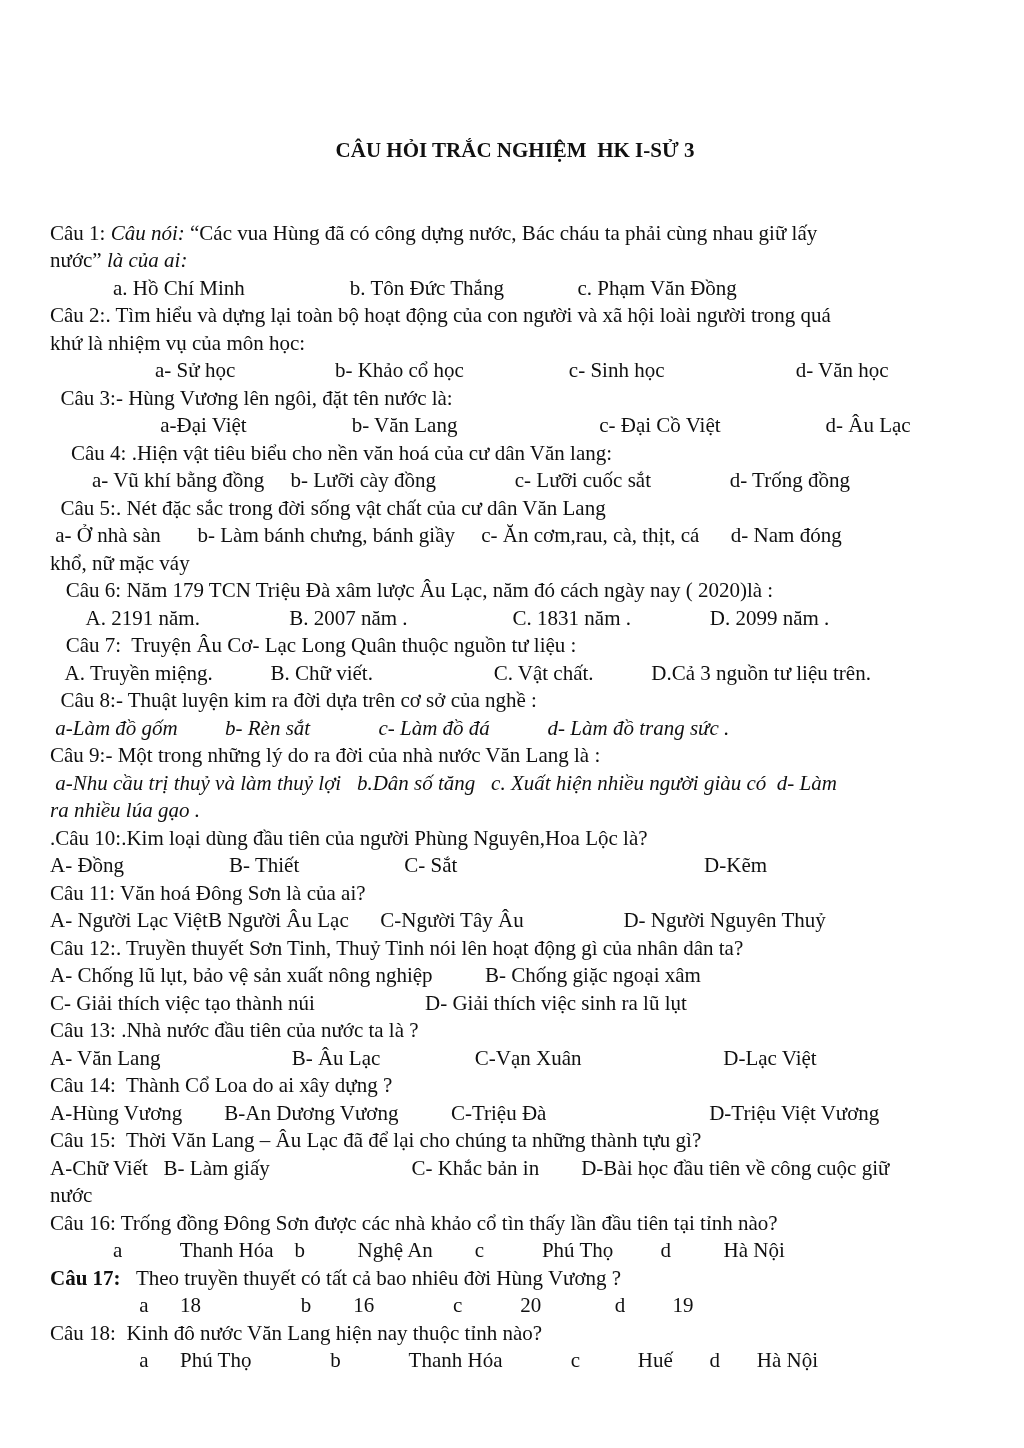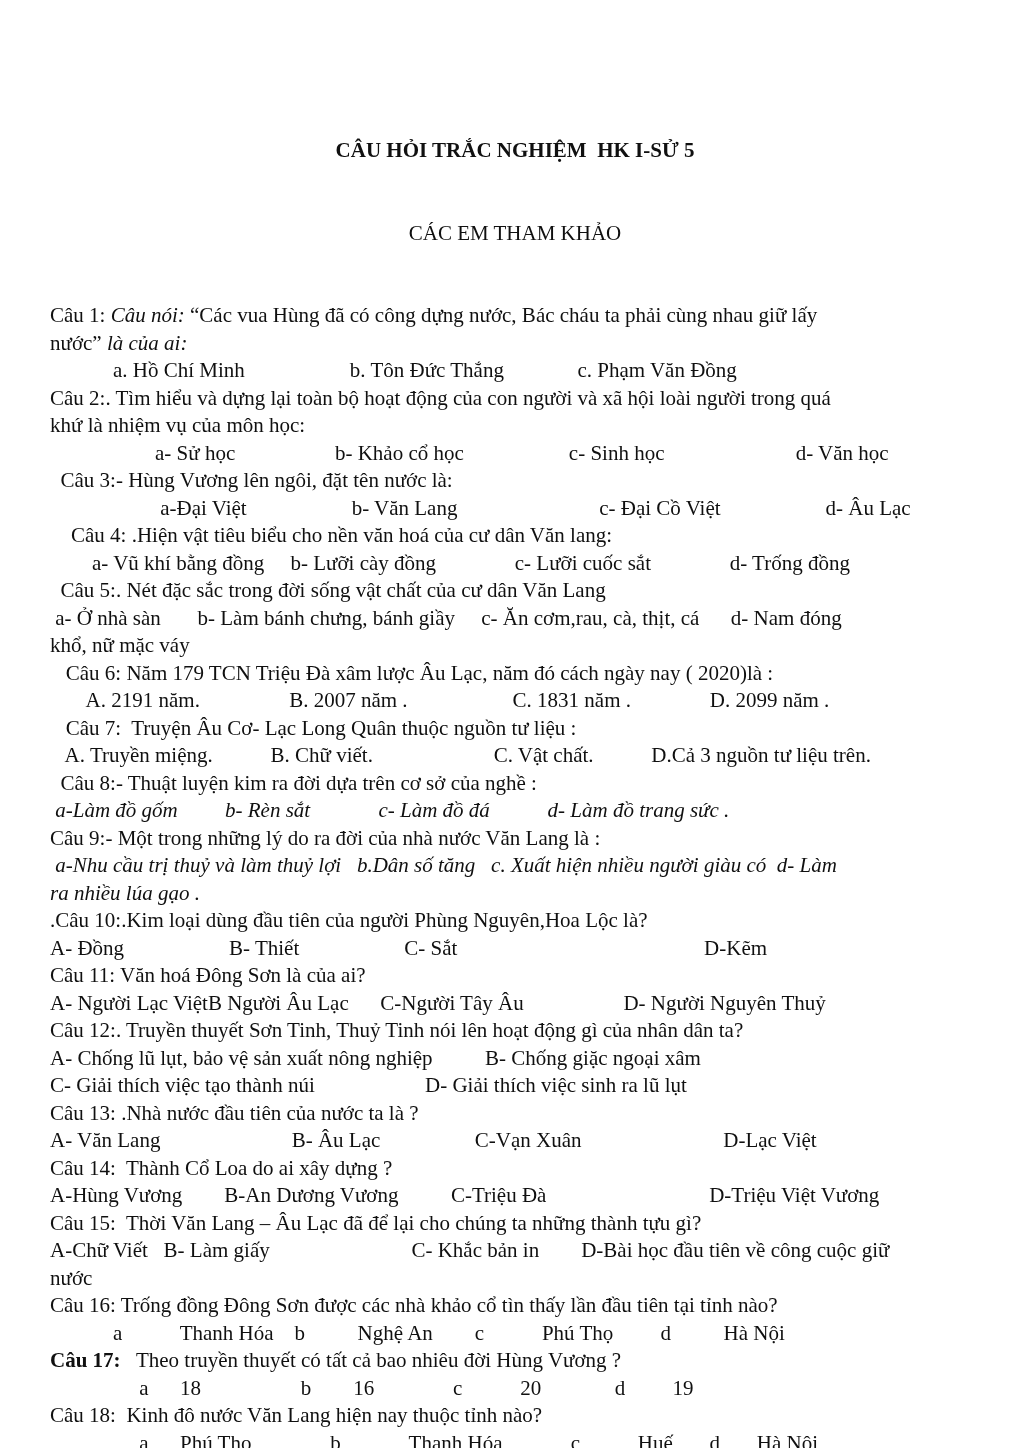--- a/index.html
+++ b/index.html
@@ -16,16 +16,15 @@
   }
   .doc p{margin:0;padding:0;}
   .center{text-align:center;}
   .b{font-weight:bold;}
   .i{font-style:italic;font-family:Liberation Serif, serif;}
 </style>
 </head>
 <body>
 
 <div class="doc">
-  <p class="center b">CÂU HỎI TRẮC NGHIỆM  HK I-SỬ 5</p>
-  <p class="center">CÁC EM THAM KHẢO</p>
+  <p class="center b">CÂU HỎI TRẮC NGHIỆM  HK I-SỬ 3</p>
   <div id="doc-body"><p><span>Câu 1: </span><span class="i">Câu nói:</span><span> “Các vua Hùng đã có công dựng nước, Bác cháu ta phải cùng nhau giữ lấy</span></p><p><span>nước” </span><span class="i">là của ai:</span></p><p><span>            a. Hồ Chí Minh                    b. Tôn Đức Thắng              c. Phạm Văn Đồng</span></p><p><span>Câu 2:. Tìm hiểu và dựng lại toàn bộ hoạt động của con người và xã hội loài người trong quá</span></p><p><span>khứ là nhiệm vụ của môn học:</span></p><p><span>                    a- Sử học                   b- Khảo cổ học                    c- Sinh học                         d- Văn học</span></p><p><span>  Câu 3:- Hùng Vương lên ngôi, đặt tên nước là:</span></p><p><span>                     a-Đại Việt                    b- Văn Lang                           c- Đại Cồ Việt                    d- Âu Lạc</span></p><p><span>    Câu 4: .Hiện vật tiêu biểu cho nền văn hoá của cư dân Văn lang:</span></p><p><span>        a- Vũ khí bằng đồng     b- Lưỡi cày đồng               c- Lưỡi cuốc sắt               d- Trống đồng</span></p><p><span>  Câu 5:. Nét đặc sắc trong đời sống vật chất của cư dân Văn Lang</span></p><p><span> a- Ở nhà sàn       b- Làm bánh chưng, bánh giầy     c- Ăn cơm,rau, cà, thịt, cá      d- Nam đóng</span></p><p><span>khổ, nữ mặc váy</span></p><p><span>   Câu 6: Năm 179 TCN Triệu Đà xâm lược Âu Lạc, năm đó cách ngày nay ( 2020)là :</span></p><p><span>       A. 2191 năm.                 B. 2007 năm .                    C. 1831 năm .               D. 2099 năm .</span></p><p><span>   Câu 7:  Truyện Âu Cơ- Lạc Long Quân thuộc nguồn tư liệu :</span></p><p><span>   A. Truyền miệng.           B. Chữ viết.                       C. Vật chất.           D.Cả 3 nguồn tư liệu trên.</span></p><p><span>  Câu 8:- Thuật luyện kim ra đời dựa trên cơ sở của nghề :</span></p><p><span class="i"> a-Làm đồ gốm         b- Rèn sắt             c- Làm đồ đá           d- Làm đồ trang sức .</span></p><p><span>Câu 9:- Một trong những lý do ra đời của nhà nước Văn Lang là :</span></p><p><span class="i"> a-Nhu cầu trị thuỷ và làm thuỷ lợi   b.Dân số tăng   c. Xuất hiện nhiều người giàu có  d- Làm</span></p><p><span class="i">ra nhiều lúa gạo .</span></p><p><span>.Câu 10:.Kim loại dùng đầu tiên của người Phùng Nguyên,Hoa Lộc là?</span></p><p><span>A- Đồng                    B- Thiết                    C- Sắt                                               D-Kẽm</span></p><p><span>Câu 11: Văn hoá Đông Sơn là của ai?</span></p><p><span>A- Người Lạc ViệtB Người Âu Lạc      C-Người Tây Âu                   D- Người Nguyên Thuỷ</span></p><p><span>Câu 12:. Truyền thuyết Sơn Tinh, Thuỷ Tinh nói lên hoạt động gì của nhân dân ta?</span></p><p><span>A- Chống lũ lụt, bảo vệ sản xuất nông nghiệp          B- Chống giặc ngoại xâm</span></p><p><span>C- Giải thích việc tạo thành núi                     D- Giải thích việc sinh ra lũ lụt</span></p><p><span>Câu 13: .Nhà nước đầu tiên của nước ta là ?</span></p><p><span>A- Văn Lang                         B- Âu Lạc                  C-Vạn Xuân                           D-Lạc Việt</span></p><p><span>Câu 14:  Thành Cổ Loa do ai xây dựng ?</span></p><p><span>A-Hùng Vương        B-An Dương Vương          C-Triệu Đà                               D-Triệu Việt Vương</span></p><p><span>Câu 15:  Thời Văn Lang – Âu Lạc đã để lại cho chúng ta những thành tựu gì?</span></p><p><span>A-Chữ Viết   B- Làm giấy                           C- Khắc bản in        D-Bài học đầu tiên về công cuộc giữ</span></p><p><span>nước</span></p><p><span>Câu 16: Trống đồng Đông Sơn được các nhà khảo cổ tìn thấy lần đầu tiên tại tỉnh nào?</span></p><p><span>            a           Thanh Hóa    b          Nghệ An        c           Phú Thọ         d          Hà Nội</span></p><p><span class="b">Câu 17:</span><span>   Theo truyền thuyết có tất cả bao nhiêu đời Hùng Vương ?</span></p><p><span>                 a      18                   b        16               c           20              d         19</span></p><p><span>Câu 18:  Kinh đô nước Văn Lang hiện nay thuộc tỉnh nào?</span></p><p><span>                 a      Phú Thọ               b             Thanh Hóa             c           Huế       d       Hà Nội</span></p></div>
 </div>
 
 </body></html>

